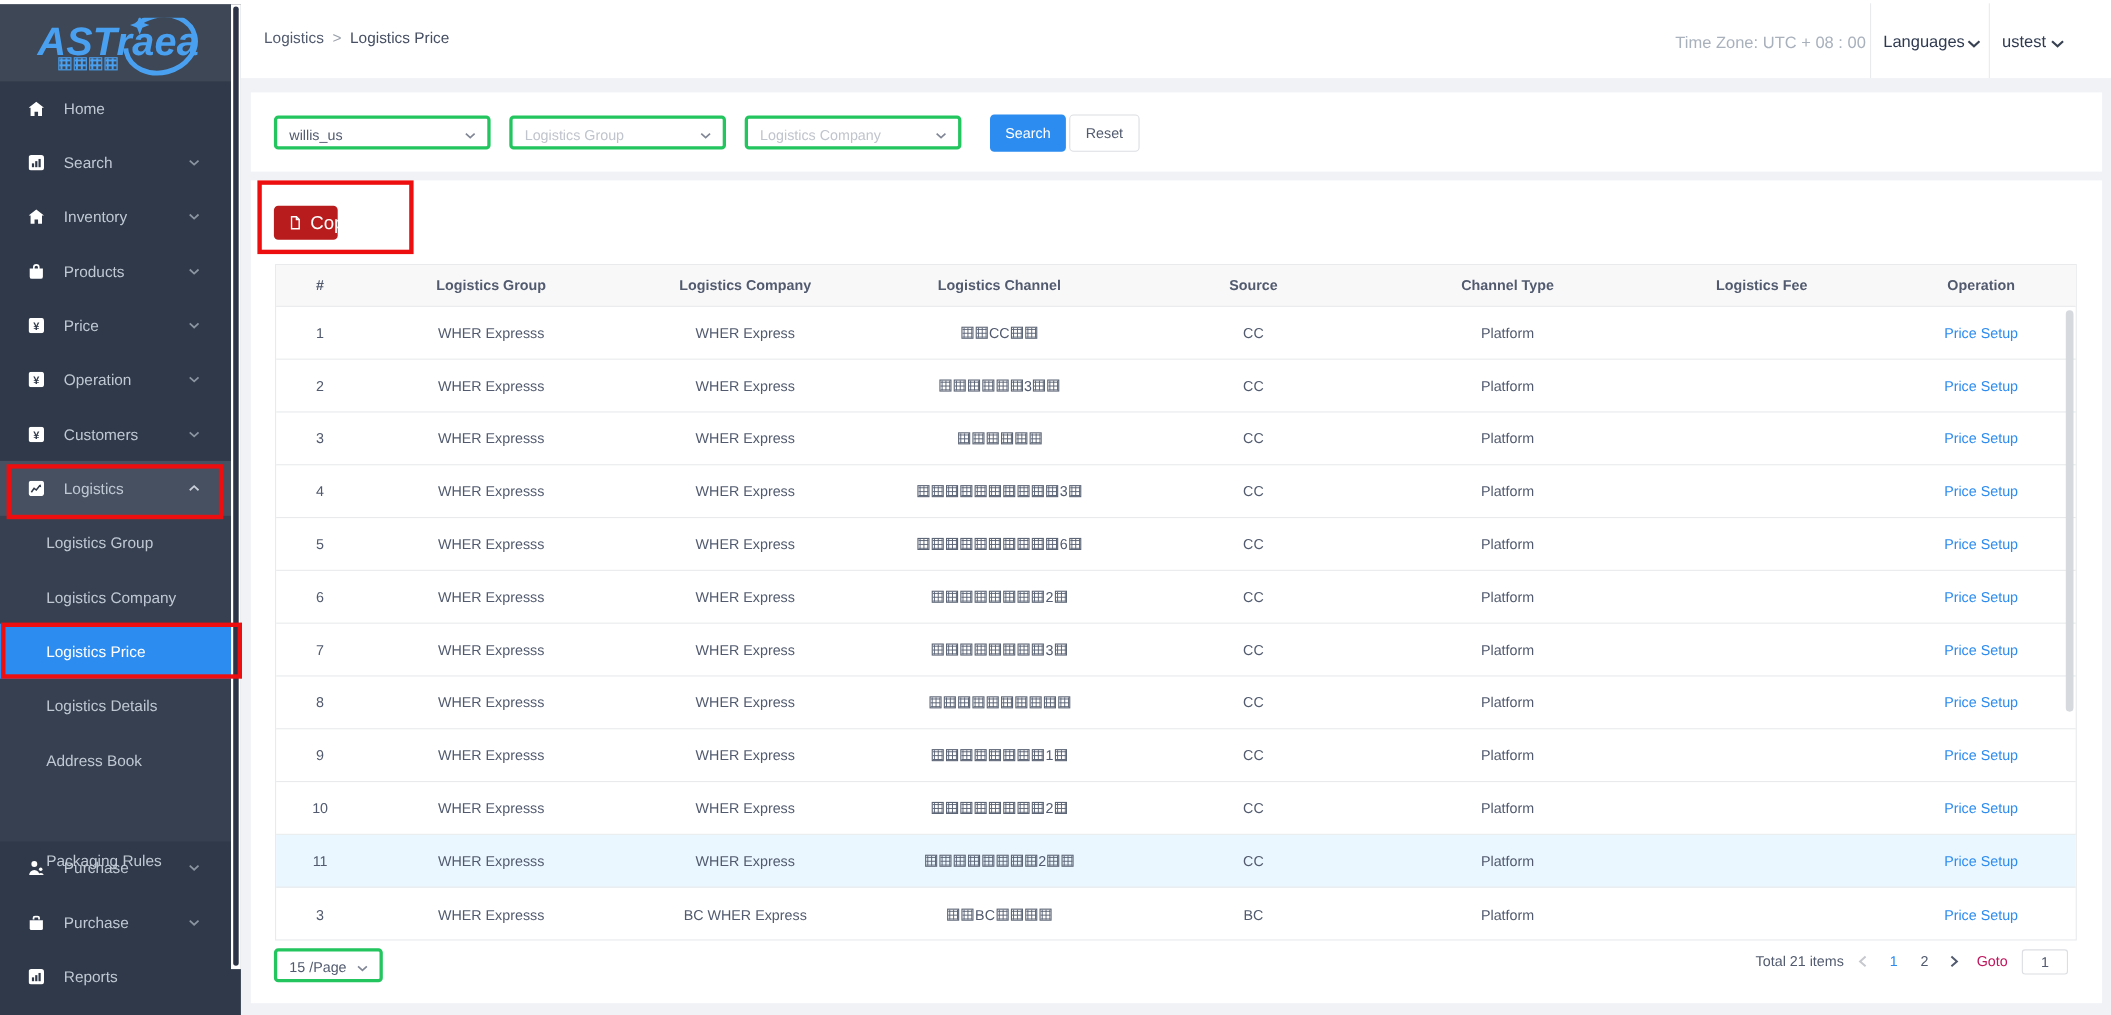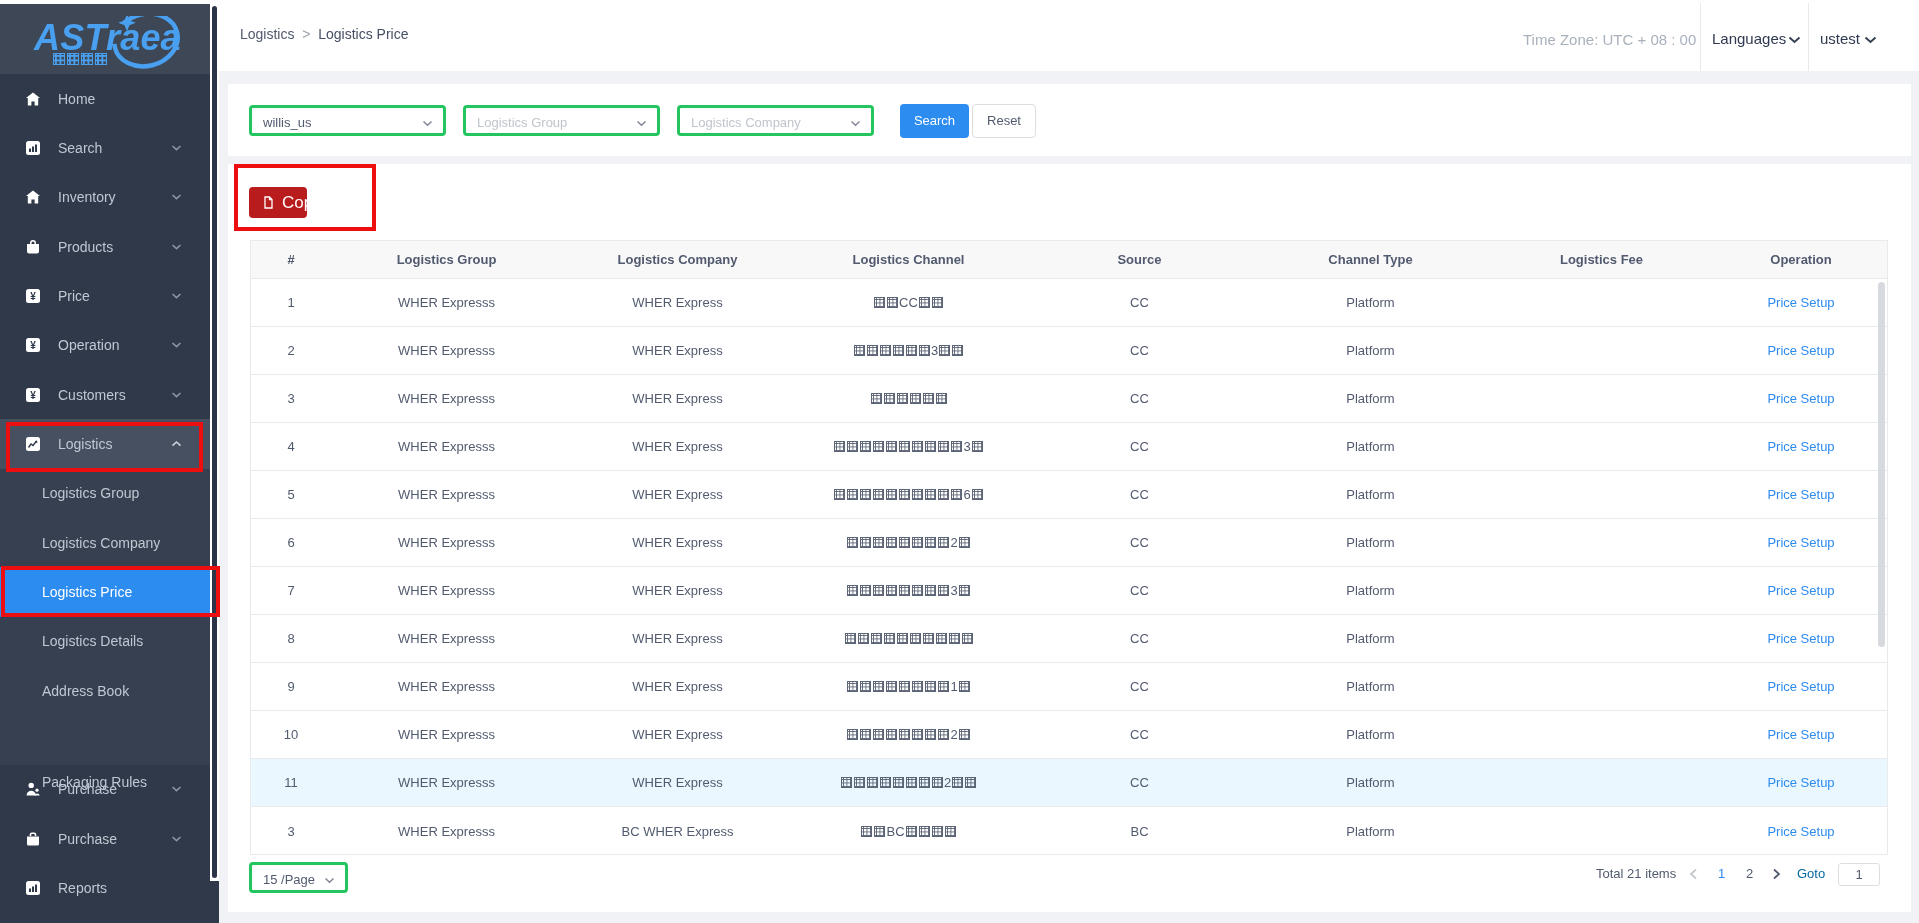--- a/index.html
+++ b/index.html
@@ -339,13 +339,13 @@
     </svg></div>
 <div class="abs" style="left:1596px;top:866px;font-size:13px;color:#515a6e">Total 21 items</div>
 <svg class="abs" style="left:1689px;top:868px" width="9" height="12" viewBox="0 0 9 12">
     <polyline points="7,1.5 2,6 7,10.5" stroke="#c5c8ce" stroke-width="1.8" fill="none"></polyline>
   </svg>
 <div class="abs" style="left:1718px;top:866px;font-size:13px;color:#2d8cf0">1</div>
 <div class="abs" style="left:1746px;top:866px;font-size:13px;color:#515a6e">2</div>
 <svg class="abs" style="left:1772px;top:868px" width="9" height="12" viewBox="0 0 9 12">
     <polyline points="2,1.5 7,6 2,10.5" stroke="#515a6e" stroke-width="1.8" fill="none"></polyline>
   </svg>
-<div class="abs" style="left:1797px;top:866px;font-size:13px;color:#0369a1">Goto</div>
+<div class="abs" style="left:1797px;top:866px;font-size:13px;color:#be185d">Goto</div>
 <div class="abs" style="left:1838px;top:863px;width:42px;height:23px;border:1px solid #dcdee2;border-radius:3px;font-size:13px;color:#515a6e;text-align:center;line-height:21px">1</div>
 </body></html>

